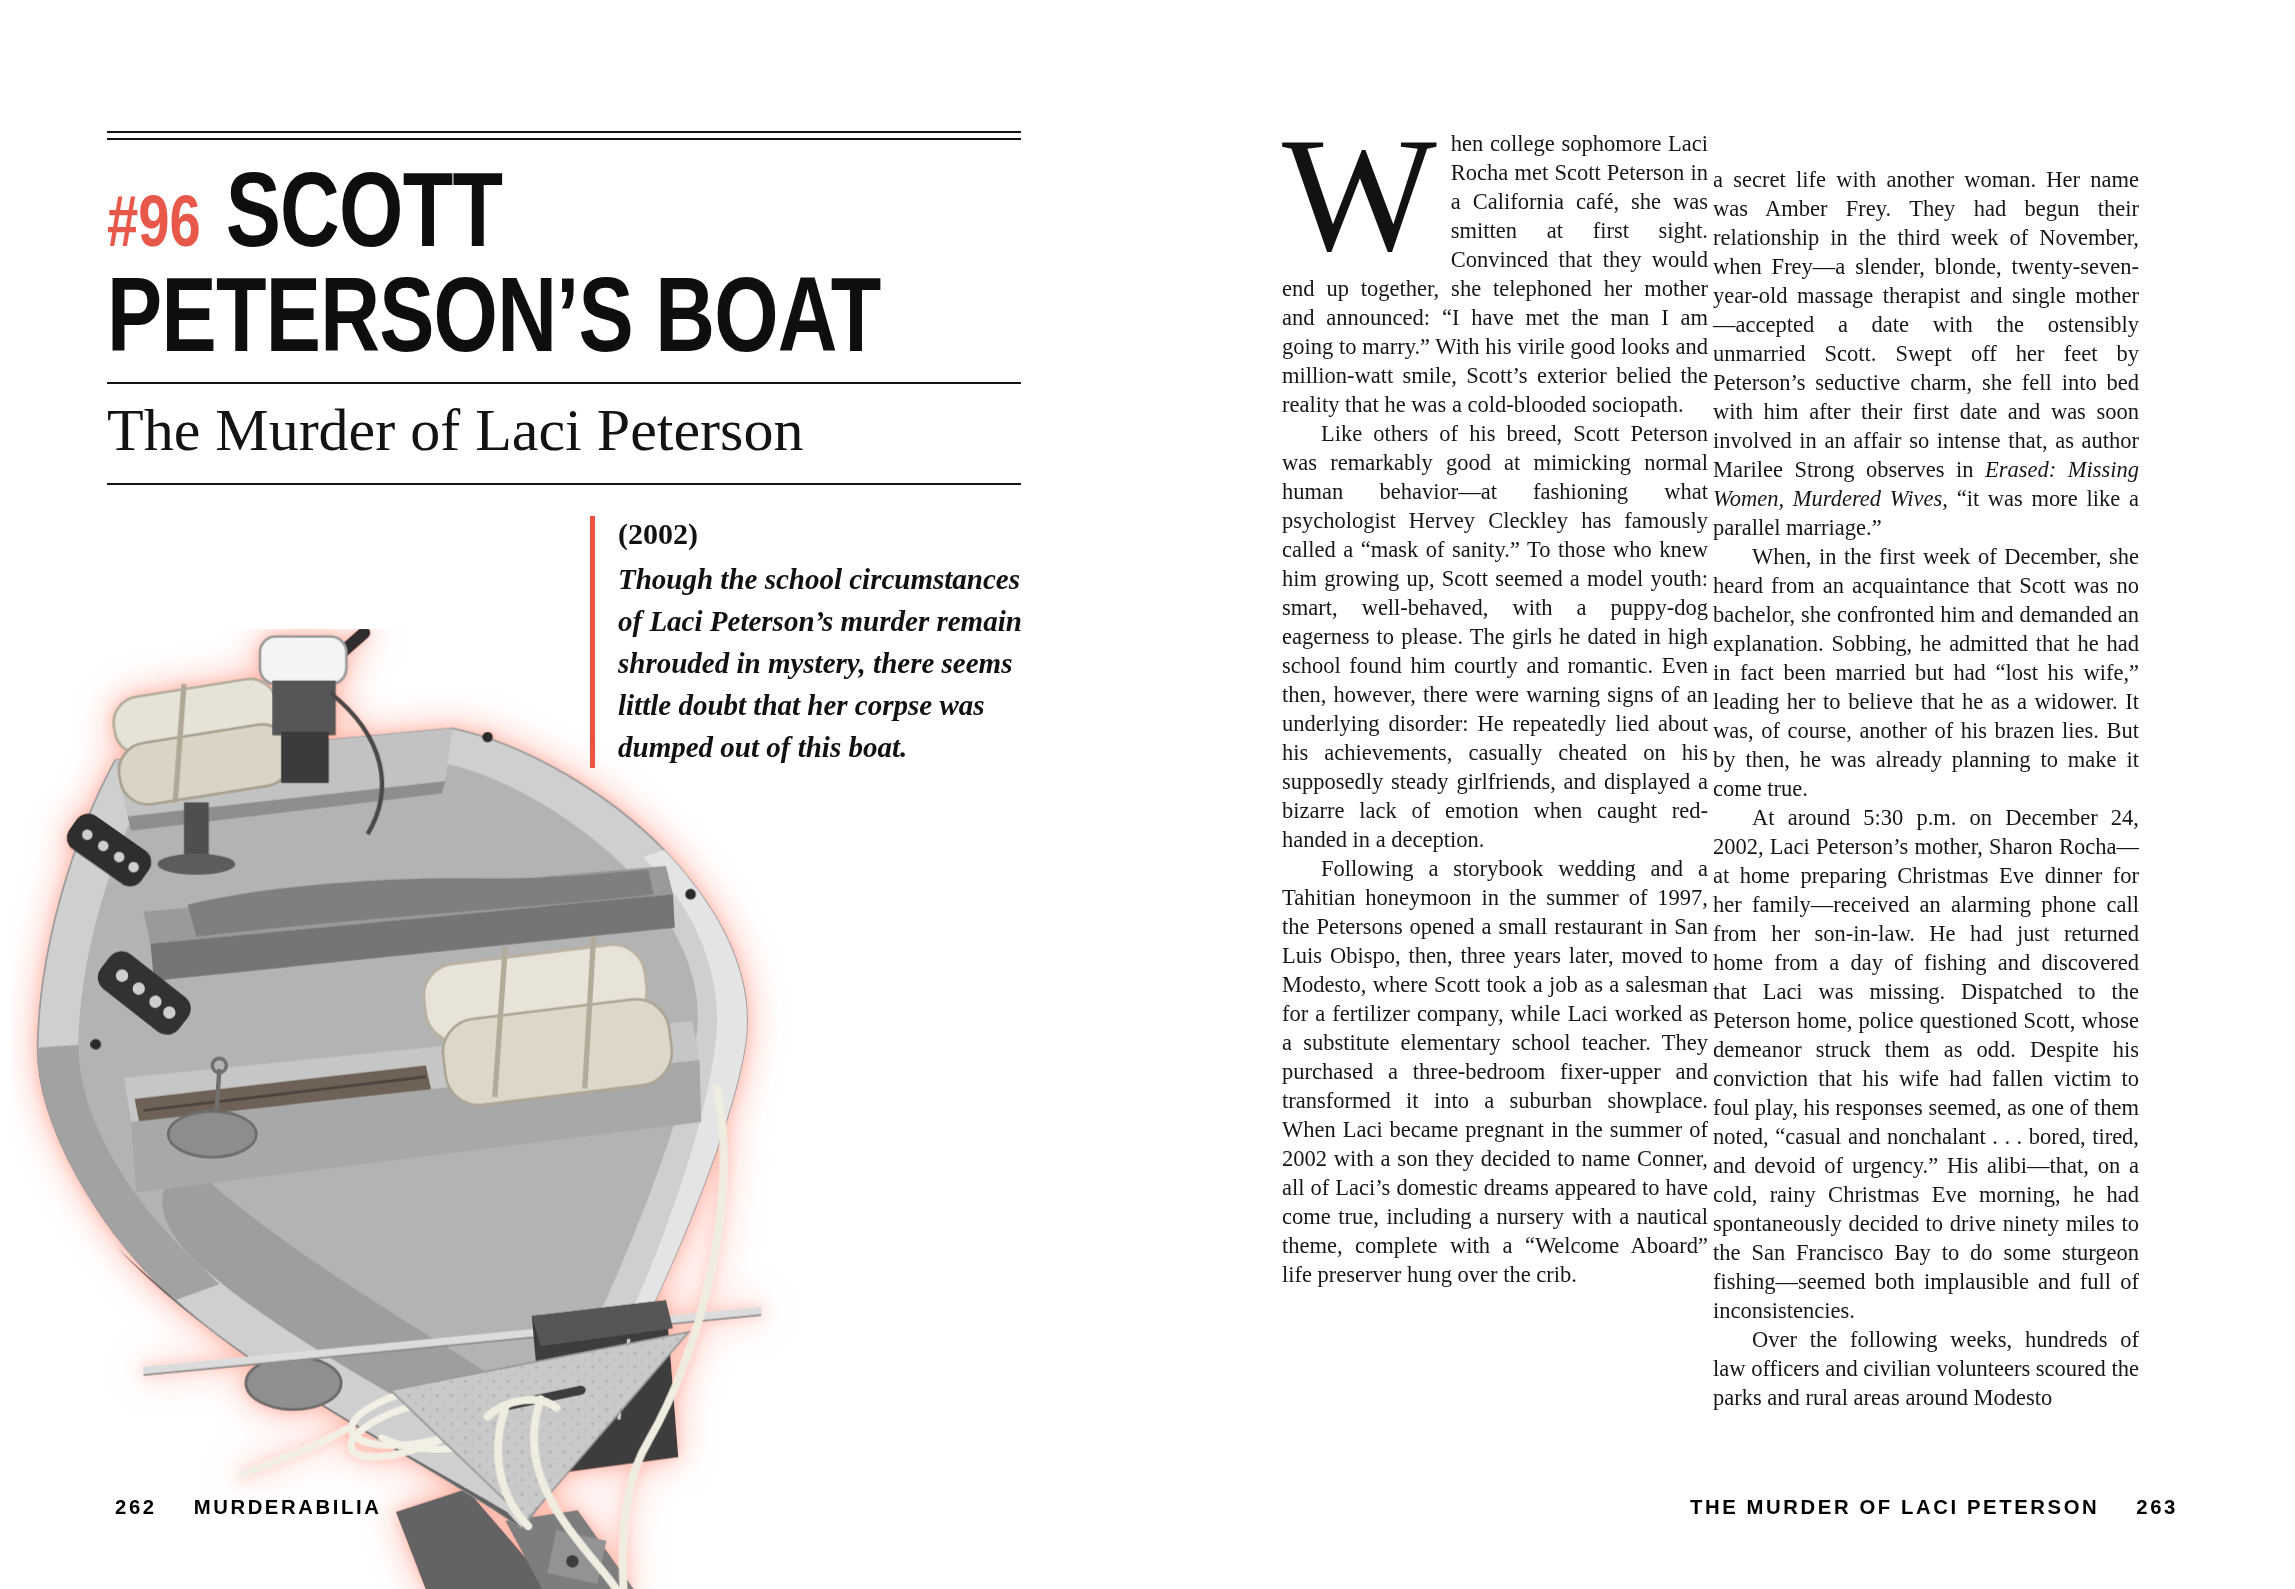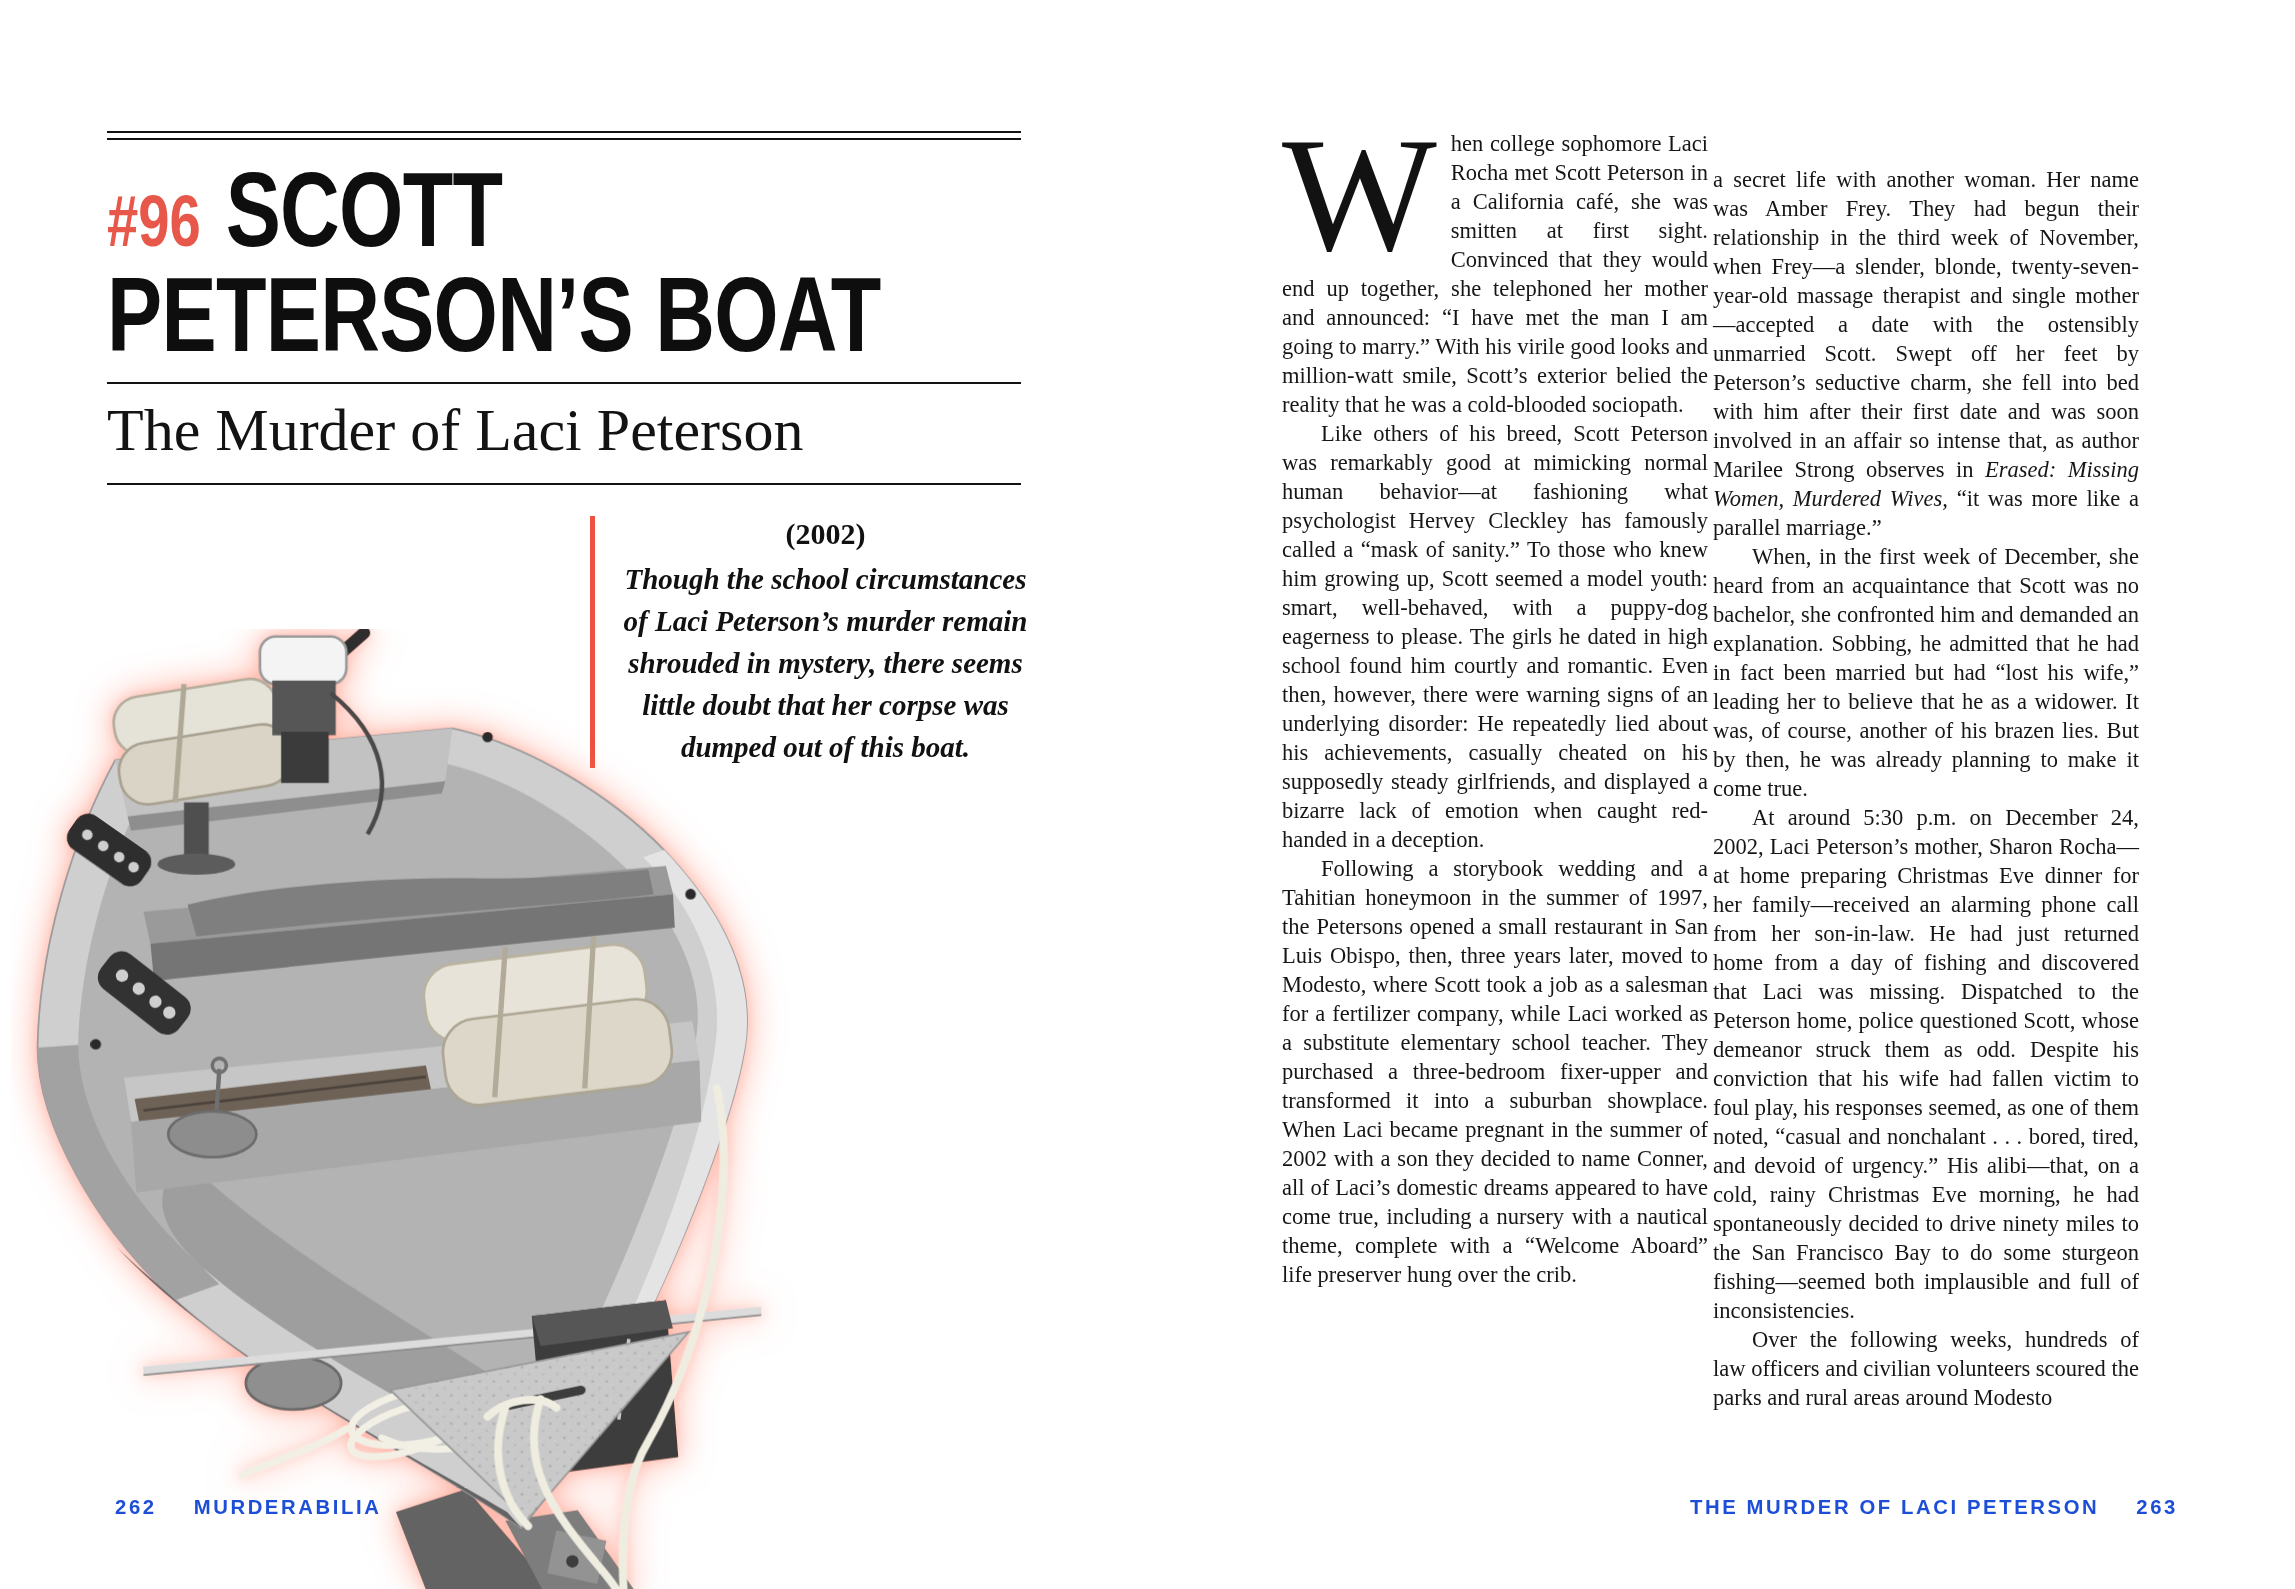--- a/index.html
+++ b/index.html
@@ -19,31 +19,31 @@
     transform:scaleX(0.78);transform-origin:0 50%;
   }
   .artnum{font-size:72px;color:#e8584a;margin-right:32px;letter-spacing:0;}
   .subtitle-block{
     margin-top:21px;border-top:2.6px solid #121212;border-bottom:2.6px solid #121212;
     padding:14px 0 21px 0;
   }
   .subtitle{font-family:"Liberation Serif", serif;font-size:60px;line-height:64px;color:#131313;}
   .deck{
     position:absolute;left:590px;top:516px;width:415px;
-    border-left:5.3px solid #ee5140;padding-left:23px;text-align:center;
+    border-left:5.3px solid #ee5140;padding-left:23px;
   }
   .deck .year{font-weight:bold;font-size:30px;line-height:35px;color:#111;}
   .deck .deck-text{
     font-weight:bold;font-style:italic;font-size:29px;line-height:42px;
     margin-top:7px;color:#111;
   }
   .page-footer{
     position:absolute;top:1496px;
     font-family:"Liberation Sans", sans-serif;font-weight:bold;
-    font-size:20.3px;letter-spacing:2.6px;color:#1d4ed8;white-space:nowrap;
+    font-size:20.3px;letter-spacing:2.6px;color:#000000;white-space:nowrap;
   }
   .footer-left{left:115px;}
   .footer-right{right:117px;}
   .folio-gap{display:inline-block;width:37px;}
   
   .boat-wrap{position:absolute;left:10.6px;top:629px;width:812px;height:961px;}
   
   .col{
     position:absolute;top:129px;width:426px;
     font-size:22.5px;line-height:29px;text-align:justify;

